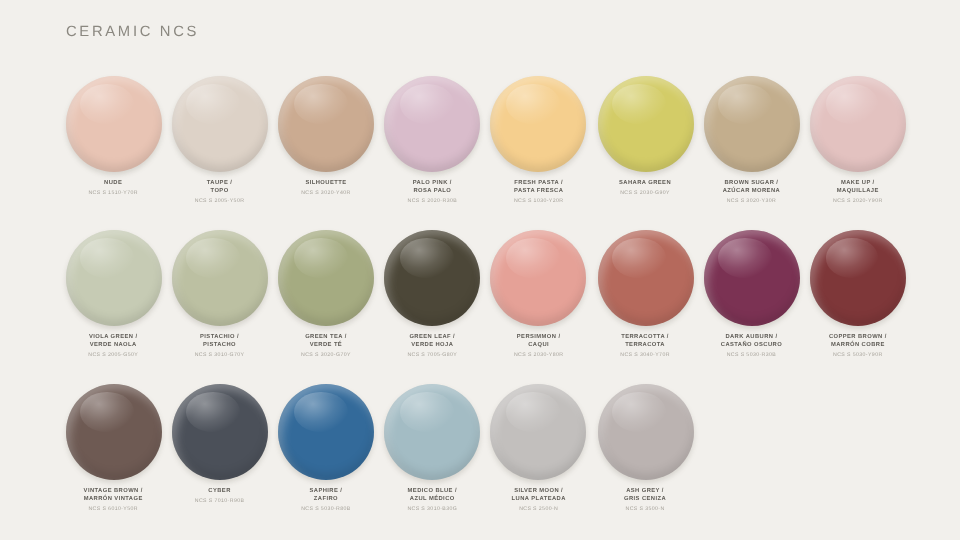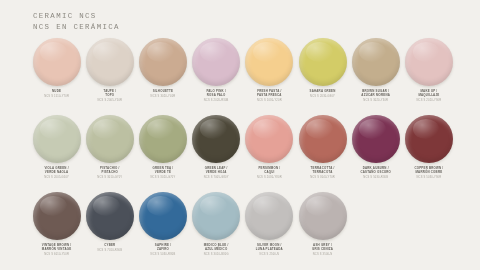--- a/index.html
+++ b/index.html
@@ -19,21 +19,21 @@
   }
 
   
   #title-block {
     position: absolute;
     left: 33px;
     top: 11px;
     line-height: 1.45;
   }
   #title-block .title-line {
-    font-family: Liberation Mono, monospace;
+    font-family: Liberation Sans, sans-serif;
     font-size: 7.4px;
     letter-spacing: 1.35px;
     color: #8b8880;
     white-space: nowrap;
   }
 
   
   #swatch-grid {
     position: absolute;
     left: 30px;
@@ -105,21 +105,20 @@
     color: #a6a29a;
     margin-top: 1.4px;
     text-transform: uppercase;
   }
 </style>
 </head>
 <body style="background: rgb(242, 240, 236);">
 
 <div id="title-block">
   <div class="title-line">CERAMIC NCS</div>
-  <div class="title-line">NCS EN CERÁMICA</div>
 </div>
 
 <div id="swatch-grid">
     <div class="swatch-row">
       <div class="swatch-cell">
         <div class="chip-wrap">
           <div class="chip" style="background: rgb(232, 196, 180);"></div>
         </div>
         <div class="chip-labels">
           <div class="chip-name">NUDE</div>

